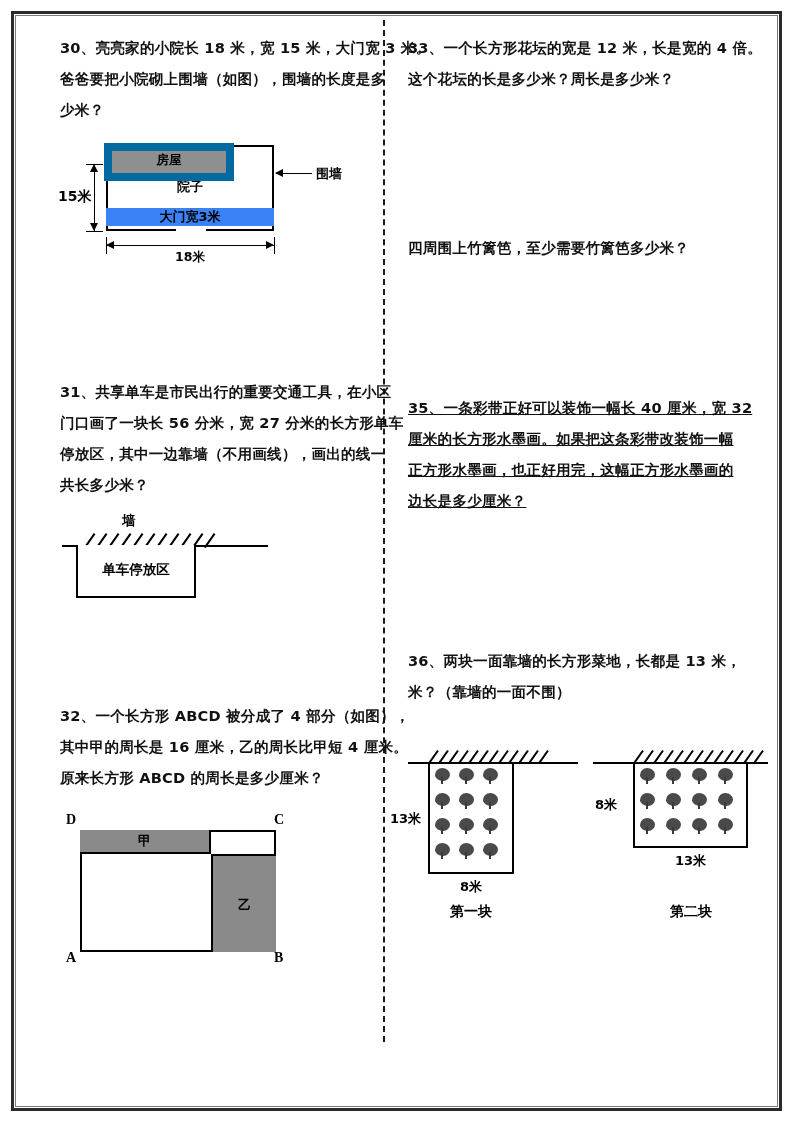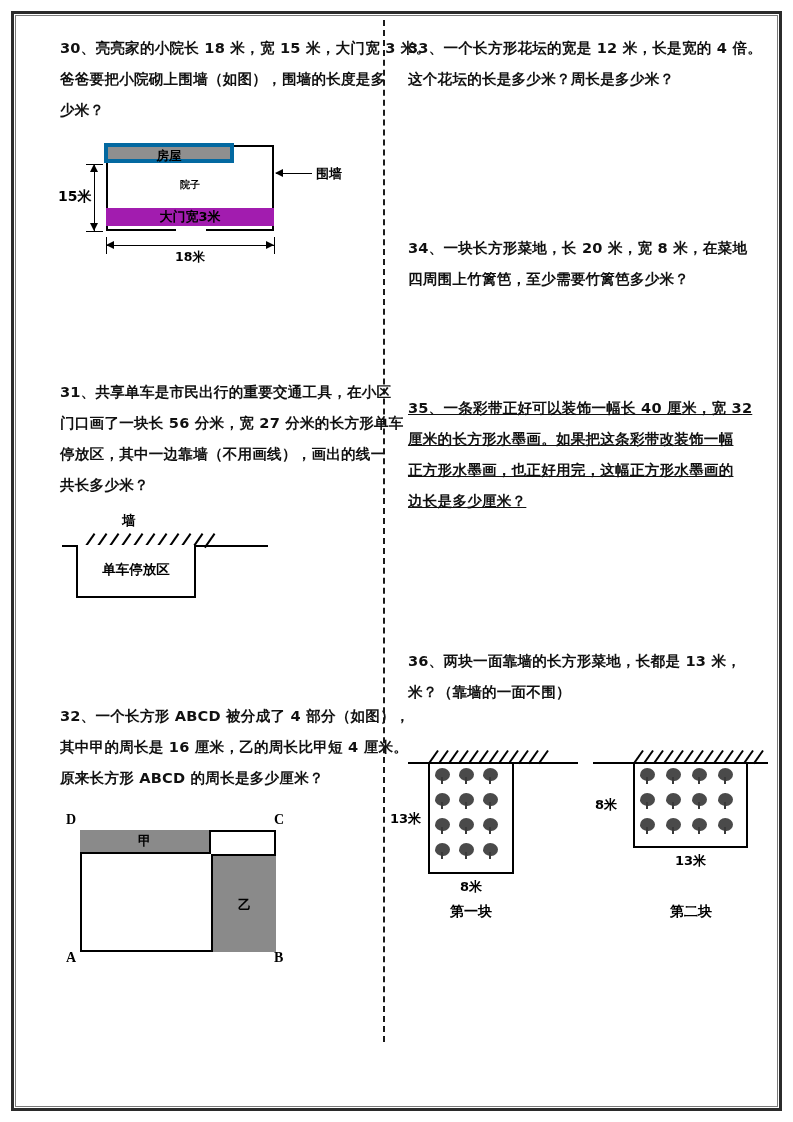--- a/index.html
+++ b/index.html
@@ -78,52 +78,52 @@
     height: 86px;
     border: 2px solid #000;
     box-sizing: border-box;
     background: #fff;
   }
   .fig30 .house {
     position: absolute;
     left: 42px;
     top: 7px;
     width: 130px;
-    height: 20px;
+    height: 38px;
     background: #8f8f8f;
-    border: 4px solid #0369a1;
+    border: 8px solid #0369a1;
     box-sizing: border-box;
     z-index: 3;
   }
   .fig30 .house span {
     position: absolute;
     left: 0; right: 0; top: 1px;
     text-align: center;
     font-size: 12.5px;
     font-weight: bold;
     color: #000;
   }
   .fig30 .yardlabel {
     position: absolute;
     left: 44px;
     top: 42px;
     width: 168px;
     text-align: center;
-    font-size: 10px;
+    font-size: 13px;
     font-weight: bold;
   }
   .fig30 .gatetext {
     position: absolute;
     left: 44px;
     top: 72px;
     width: 168px;
     text-align: center;
     font-size: 13px;
     font-weight: bold;
-    background: #a21caf;
+    background: #3b82f6;
     z-index: 4;
   }
   .fig30 .gatebreak {
     position: absolute;
     left: 114px;
     top: 93px;
     width: 30px;
     height: 4px;
     background: #fff;
     z-index: 5;
@@ -509,21 +509,20 @@
   </div>
 
   <div class="column col-right">
 
     <div class="qblock" style="left:25px; top:32px; width:340px;">
       <div class="qline">33、一个长方形花坛的宽是 12 米，长是宽的 4 倍。</div>
       <div class="qline">这个花坛的长是多少米？周长是多少米？</div>
     </div>
 
     <div class="qblock" style="left:25px; top:232px; width:340px;">
-      <div class="qline">34、一块长方形菜地，长 20 米，宽 8 米，在菜地</div>
       <div class="qline">四周围上竹篱笆，至少需要竹篱笆多少米？</div>
     </div>
 
     <div class="qblock" style="left:25px; top:392px; width:340px;text-decoration:underline;">
       <div class="qline">35、一条彩带正好可以装饰一幅长 40 厘米，宽 32</div>
       <div class="qline">厘米的长方形水墨画。如果把这条彩带改装饰一幅</div>
       <div class="qline">正方形水墨画，也正好用完，这幅正方形水墨画的</div>
       <div class="qline">边长是多少厘米？</div>
     </div>
 

